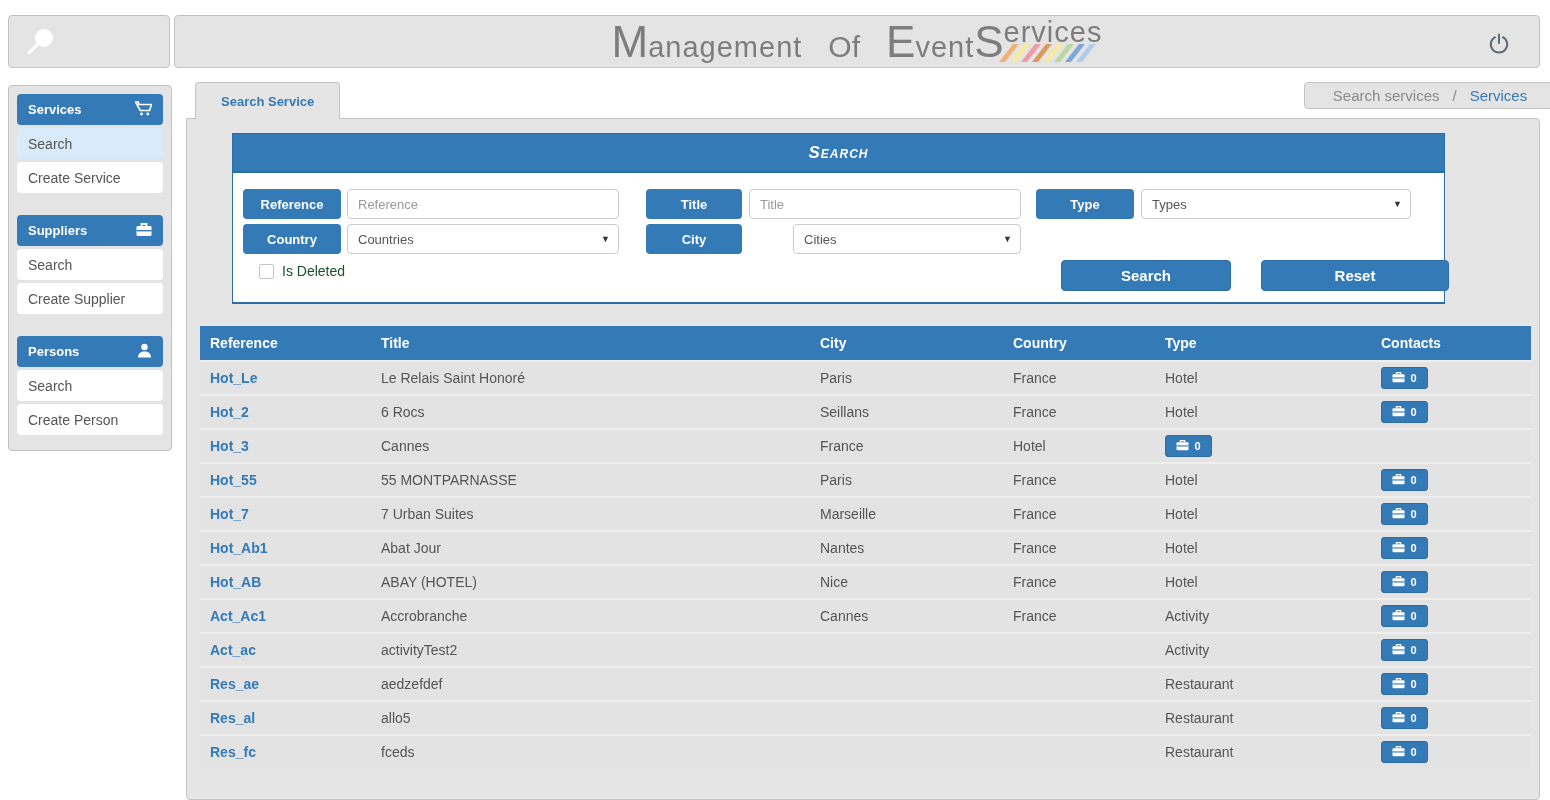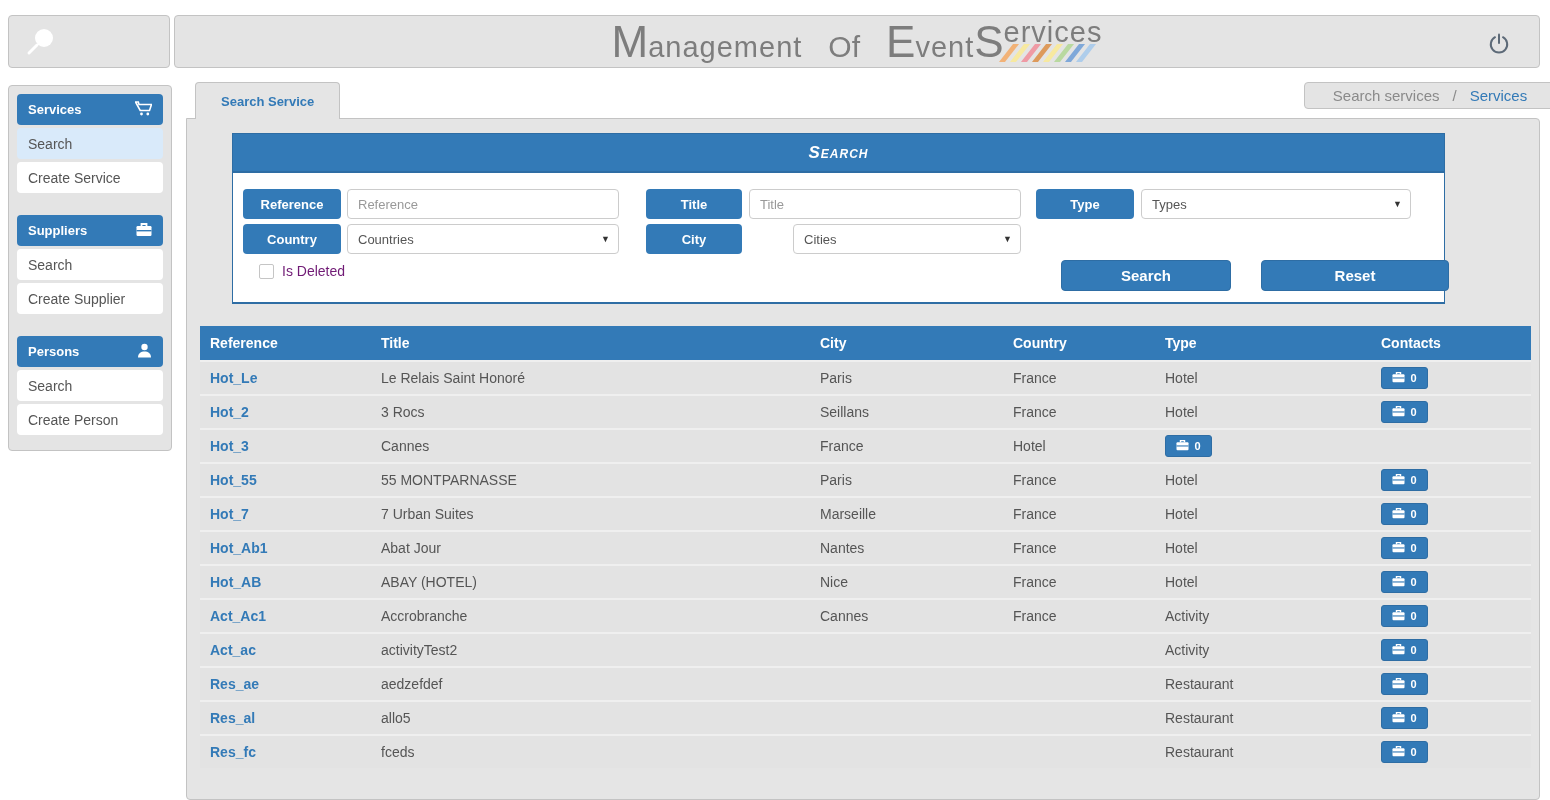--- a/index.html
+++ b/index.html
@@ -68,21 +68,21 @@
                padding:0 10px; font-size:13px; color:#555; font-family:"Liberation Sans",sans-serif; background:#fff; }
   .fld-input::placeholder { color:#999; }
   .sel-wrap { position:absolute; height:30px; }
   .sel-wrap select { width:100%; height:100%; border:1px solid #ccc; border-radius:4px; background:#fff;
                      -webkit-appearance:none; appearance:none; padding:0 10px; font-size:13px; color:#555;
                      font-family:"Liberation Sans",sans-serif; cursor:pointer; }
   .sel-arrow { position:absolute; right:9px; top:10px; font-size:9px; color:#333; pointer-events:none; }
 
   .chk-row { position:absolute; left:26px; top:90px; display:flex; align-items:center; cursor:pointer; }
   .chk-box { width:15px; height:15px; background:#fff; border:1px solid #c5c5c5; border-radius:2px; }
-  .chk-lbl { margin-left:8px; font-size:14px; color:#701a75; }
+  .chk-lbl { margin-left:8px; font-size:14px; color:#14532d; }
 
   .btn { position:absolute; height:31px; background:#337ab7; border:1px solid #2e6da4; border-radius:4px;
          color:#fff; font-weight:bold; font-size:15px; display:flex; align-items:center; justify-content:center;
          cursor:pointer; font-family:"Liberation Sans",sans-serif; }
   #btn-search { left:828px; top:87px; width:170px; }
   #btn-reset  { left:1028px; top:87px; width:188px; }
 
   
   #results { position:absolute; left:200px; top:326px; width:1331px; z-index:1; }
   .t-row { display:grid; grid-template-columns:171px 439px 193px 152px 216px 1fr; align-items:center; }
@@ -291,21 +291,21 @@
             <rect x="0.5" y="8" width="15" height="1.4" fill="#337ab7"></rect>
           </svg>
         </span>
         <span>0</span>
       </div>
     </div>
   </div>
 
   <div class="t-row t-body-row">
     <div><span class="ref-link">Hot_2</span></div>
-    <div>3 Rocs</div>
+    <div>6 Rocs</div>
     <div>Seillans</div>
     <div>France</div>
     <div>Hotel</div>
     <div style="padding-left:0;">
       <div class="contact-btn">
         <span>
           <svg width="13" height="12" viewBox="0 0 16 15">
             <path d="M5.5 4 V2 h5 v2" fill="none" stroke="#fff" stroke-width="1.8"></path>
             <rect x="0.5" y="4" width="15" height="10" rx="1.2" fill="#fff"></rect>
             <rect x="0.5" y="8" width="15" height="1.4" fill="#337ab7"></rect>

